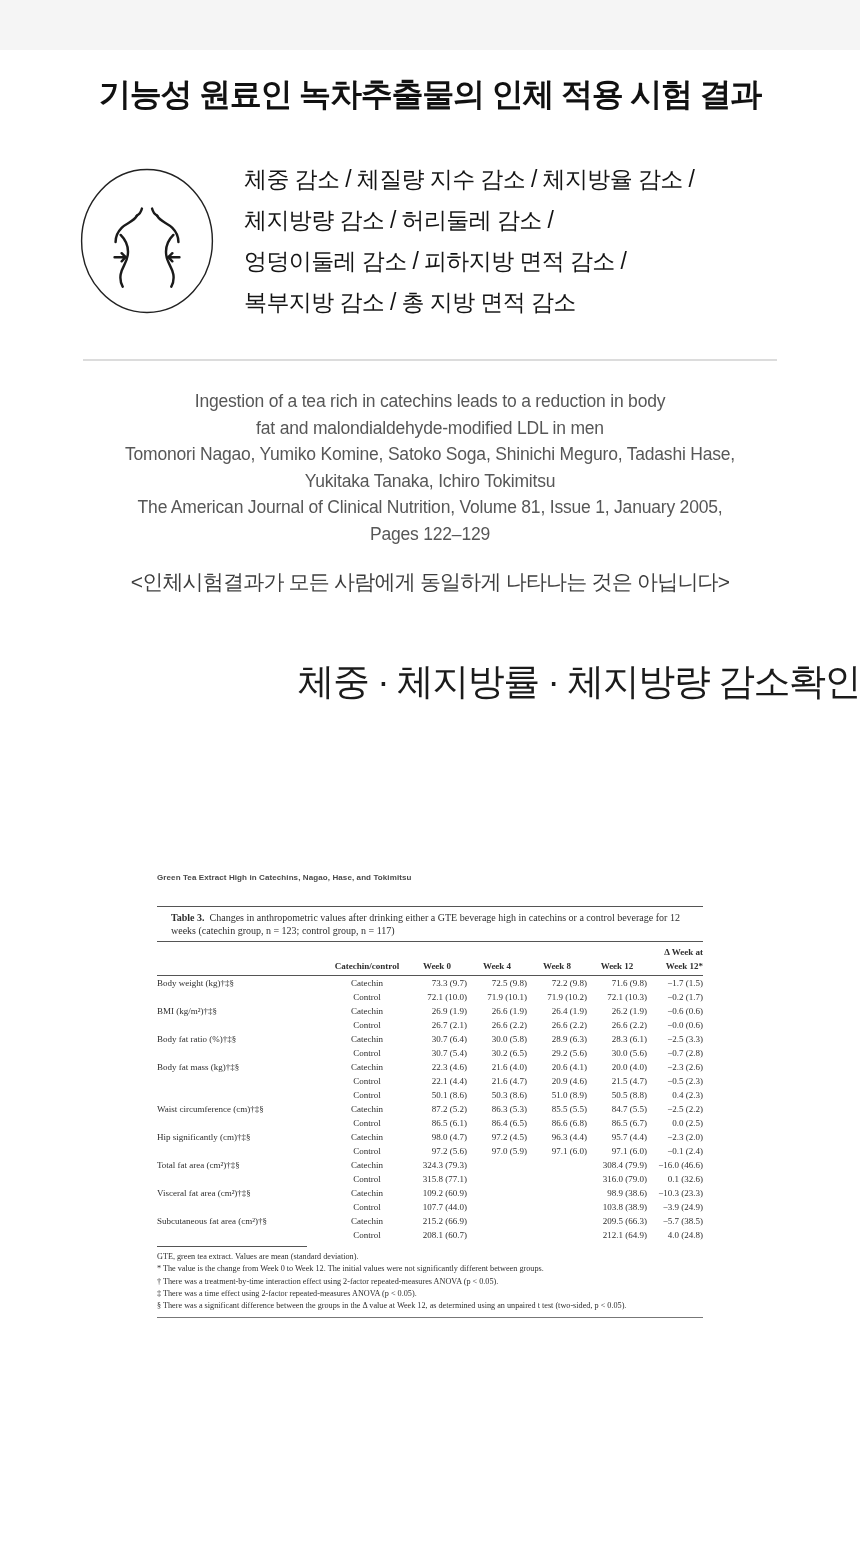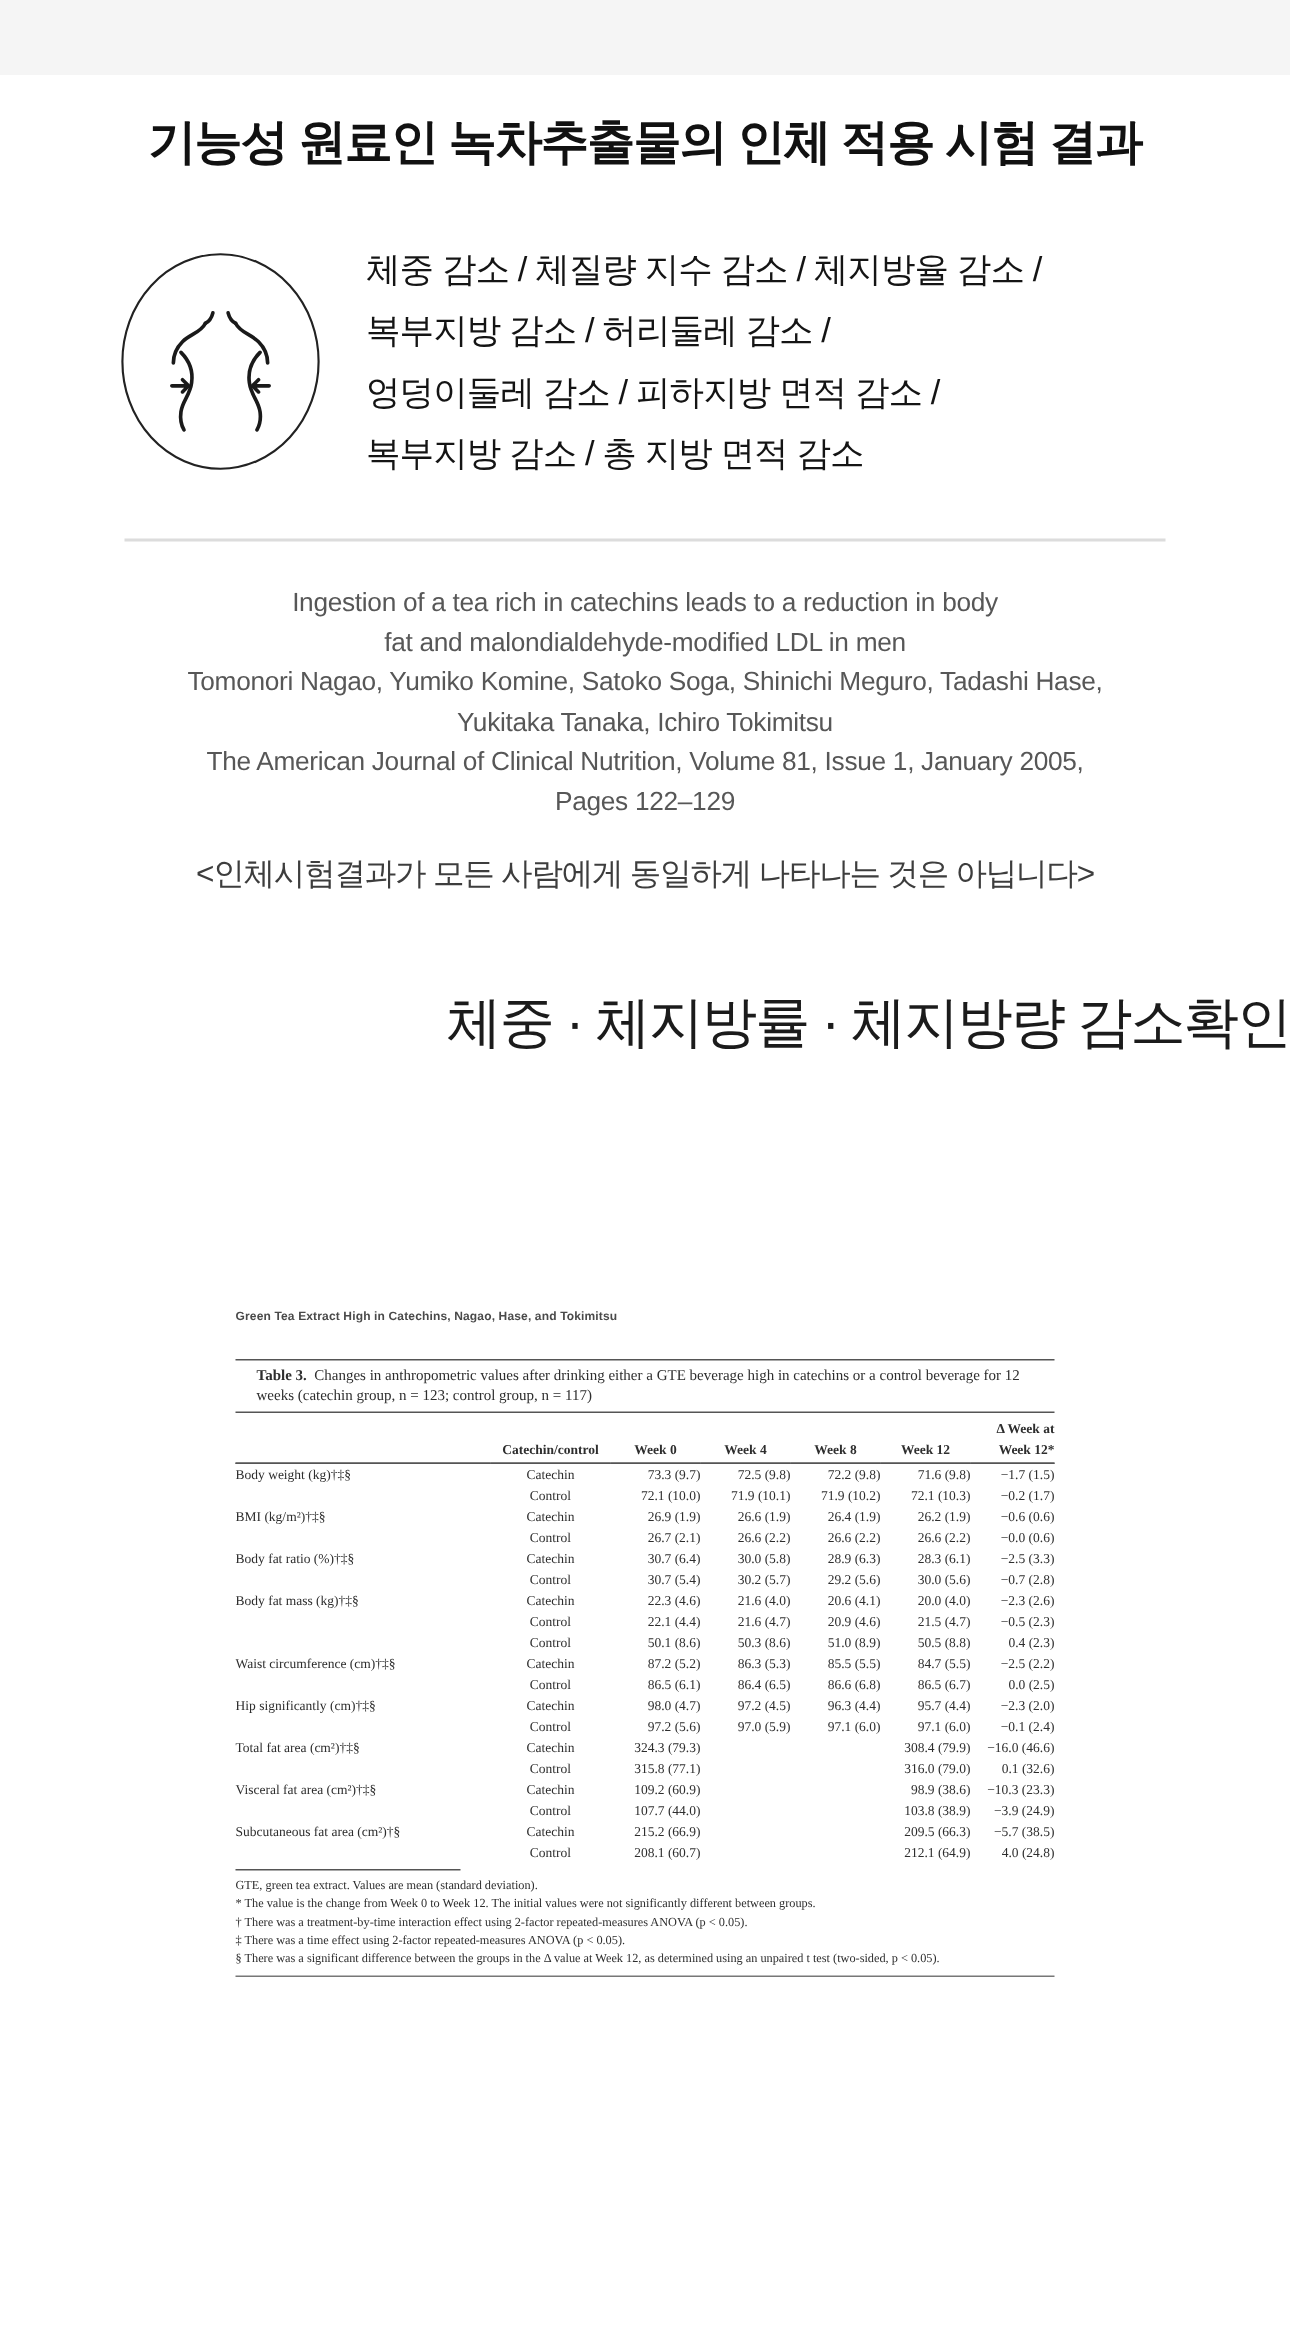--- a/index.html
+++ b/index.html
@@ -124,21 +124,21 @@
       <path d="M 56 47 c -3 6 -10 7 -15 12 c -4 4 -6 9 -6 14"></path>
       <path d="M 76 47 c 3 6 10 7 15 12 c 4 4 6 9 6 14"></path>
       <path d="M 40 66 c 6 6 8 13 7 20 c -1 8 -6 12 -7 19 c -0.7 5 0.3 9 2 12"></path>
       <path d="M 92 66 c -6 6 -8 13 -7 20 c 1 8 6 12 7 19 c 0.7 5 -0.3 9 -2 12"></path>
       <path d="M 34 88 H 45 M 41 84 L 45 88 L 41 92"></path>
       <path d="M 98 88 H 87 M 91 84 L 87 88 L 91 92"></path>
     </g>
   </svg>
   <div class="benefits">
     <div>체중 감소 / 체질량 지수 감소 / 체지방율 감소 /</div>
-    <div>복부지방 감소 / 허리둘레 감소 /</div>
+    <div>체지방량 감소 / 허리둘레 감소 /</div>
     <div>엉덩이둘레 감소 / 피하지방 면적 감소 /</div>
     <div>복부지방 감소 / 총 지방 면적 감소</div>
   </div>
 </div>
 
 <hr class="divider">
 
 <div class="citation">
   <div>Ingestion of a tea rich in catechins leads to a reduction in body</div>
   <div>fat and malondialdehyde-modified LDL in men</div>
@@ -215,21 +215,21 @@
           <td class="c2">30.7 (6.4)</td>
           <td class="c3">30.0 (5.8)</td>
           <td class="c4">28.9 (6.3)</td>
           <td class="c5">28.3 (6.1)</td>
           <td class="c6">−2.5 (3.3)</td>
         </tr>
         <tr>
           <td class="c0"></td>
           <td class="c1">Control</td>
           <td class="c2">30.7 (5.4)</td>
-          <td class="c3">30.2 (5.7)</td>
+          <td class="c3">30.2 (6.5)</td>
           <td class="c4">29.2 (5.6)</td>
           <td class="c5">30.0 (5.6)</td>
           <td class="c6">−0.7 (2.8)</td>
         </tr>
         <tr>
           <td class="c0">Body fat mass (kg)†‡§</td>
           <td class="c1">Catechin</td>
           <td class="c2">22.3 (4.6)</td>
           <td class="c3">21.6 (4.0)</td>
           <td class="c4">20.6 (4.1)</td>

